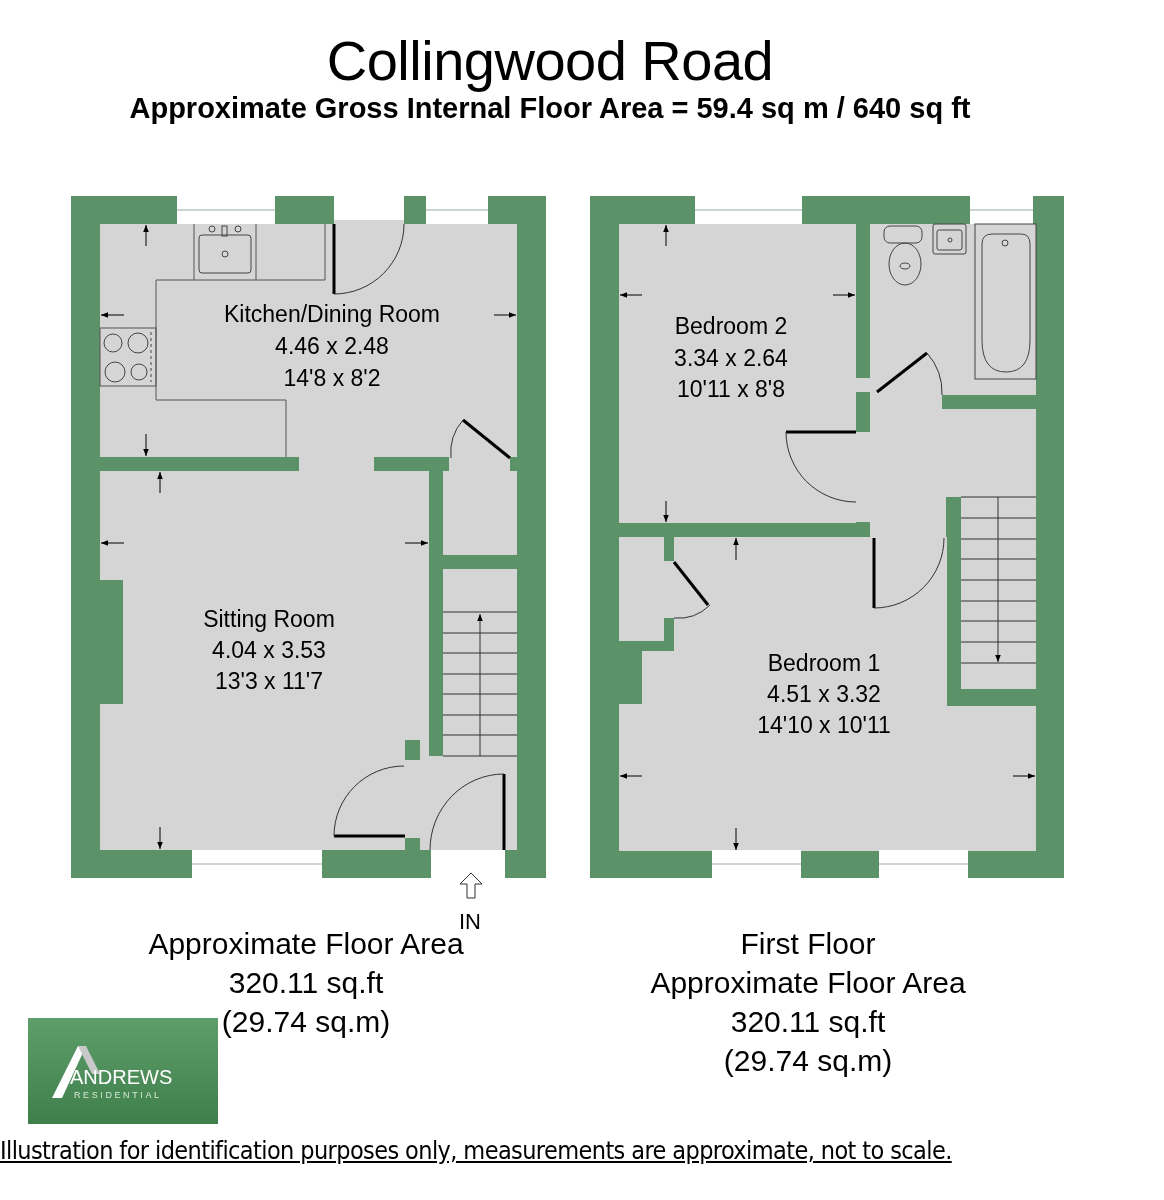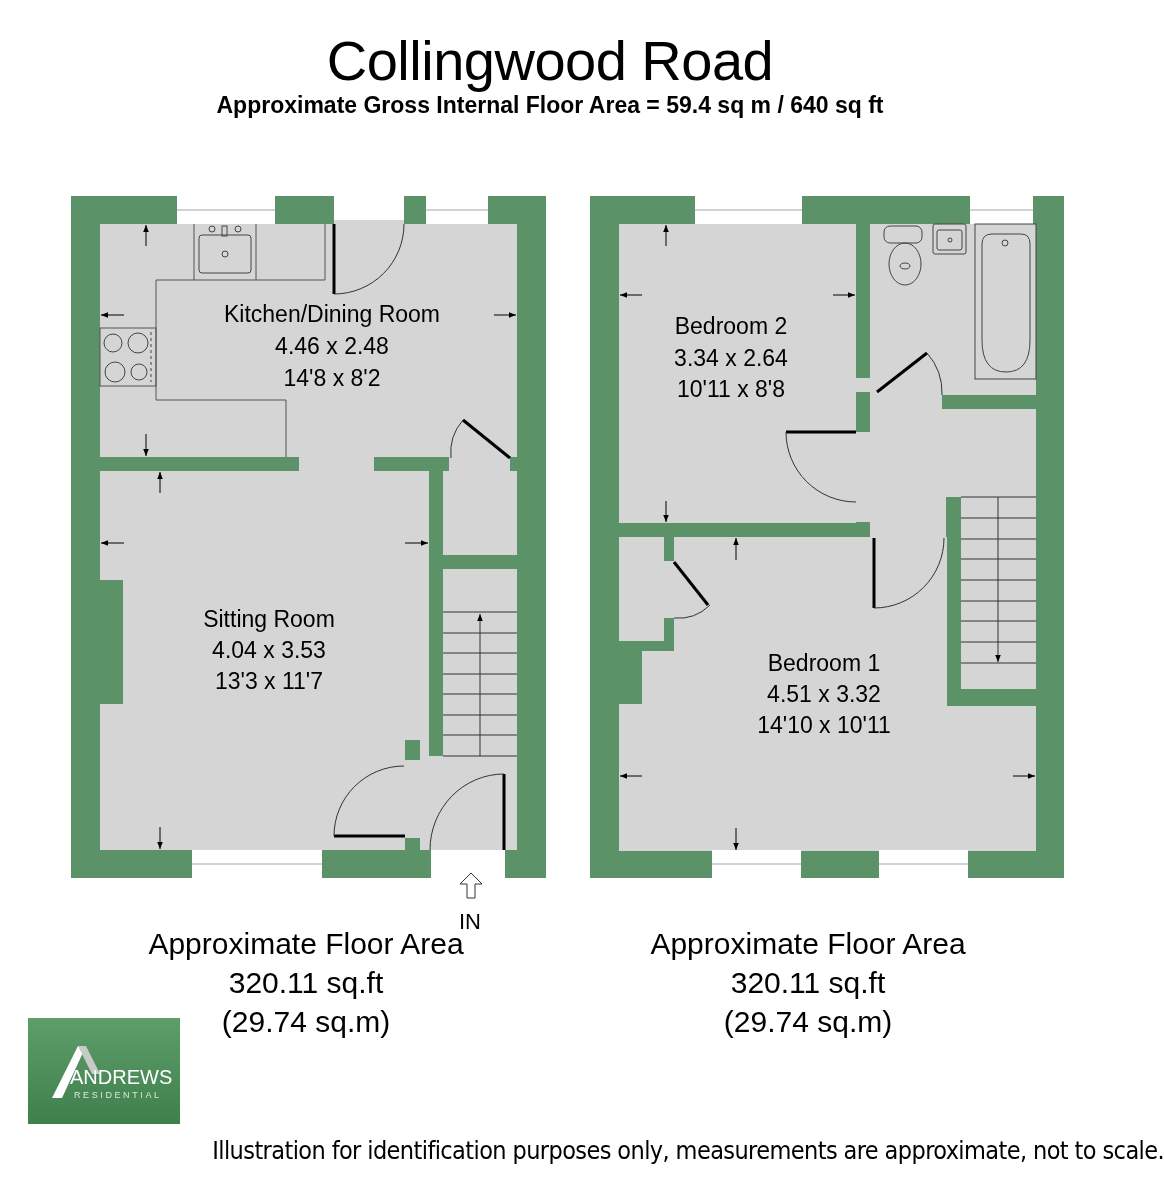--- a/index.html
+++ b/index.html
@@ -1,26 +1,26 @@
 <!DOCTYPE html>
 <html><head>
 <meta charset="utf-8">
 <style>
   html,body{margin:0;padding:0;background:#ffffff;}
   body{width:1164px;height:1200px;position:relative;overflow:hidden;font-family:"Liberation Sans",sans-serif;color:#000;}
   .title{position:absolute;left:0;top:28px;width:1100px;text-align:center;font-size:56px;letter-spacing:-0.5px;}
-  .subtitle{position:absolute;left:0;top:92px;width:1100px;text-align:center;font-size:23px;font-weight:bold;}
+  .subtitle{position:absolute;left:0;top:92px;width:1100px;text-align:center;font-size:29px;font-weight:bold;}
   #plan{position:absolute;left:0;top:0;}
   .floor-caption{position:absolute;text-align:center;font-size:30px;line-height:39px;}
   .floor-caption.ground{left:106px;width:400px;top:924px;}
   .floor-caption.first{left:608px;width:400px;top:924px;}
-  .logo{position:absolute;left:28px;top:1018px;width:152px;height:106px;background:linear-gradient(180deg,#5e9e6a,#3f7f4c);}
+  .logo{position:absolute;left:28px;top:1018px;width:152px;height:106px;background:linear-gradient(180deg,#5e9e6a,#3f7f4c);padding-left:38px;}
   .logo-name{position:absolute;left:42px;top:48px;color:#fff;font-size:20px;letter-spacing:0px;}
   .logo-sub{position:absolute;left:46px;top:72px;color:#d9ead9;font-size:9px;letter-spacing:2.6px;text-align:center;}
-  .footer{position:absolute;left:0;top:1136px;width:1164px;text-align:right;font-size:25px;font-family:"DejaVu Sans",sans-serif;font-stretch:condensed;letter-spacing:-0.6px;}
+  .footer{position:absolute;left:0;top:1136px;width:1164px;text-align:left;font-size:25px;font-family:"DejaVu Sans",sans-serif;font-stretch:condensed;letter-spacing:-0.6px;text-decoration:underline;}
   svg text{font-family:"Liberation Sans",sans-serif;}
 </style>
 </head>
 <body>
 
 <div class="title">Collingwood Road</div>
 <div class="subtitle">Approximate Gross Internal Floor Area = 59.4 sq m / 640 sq ft</div>
 
 <svg id="plan" width="1164" height="1200" viewBox="0 0 1164 1200">
   <defs>
@@ -256,20 +256,21 @@
   </g>
 </svg>
 
 <div class="floor-caption ground">
   <div>Approximate Floor Area</div>
   <div>320.11 sq.ft</div>
   <div>(29.74 sq.m)</div>
 </div>
 
 <div class="floor-caption first">
+  <div>First Floor</div>
   <div>Approximate Floor Area</div>
   <div>320.11 sq.ft</div>
   <div>(29.74 sq.m)</div>
 </div>
 
 <div class="logo">
   <svg width="152" height="106" style="position:absolute;left:0;top:0">
     <path d="M24,80 L50,28 L58,28 L34,80 z" fill="#ffffff"></path>
     <path d="M50,28 L58,28 L72,56 L64,56 z" fill="#c9c9c9"></path>
   </svg>

